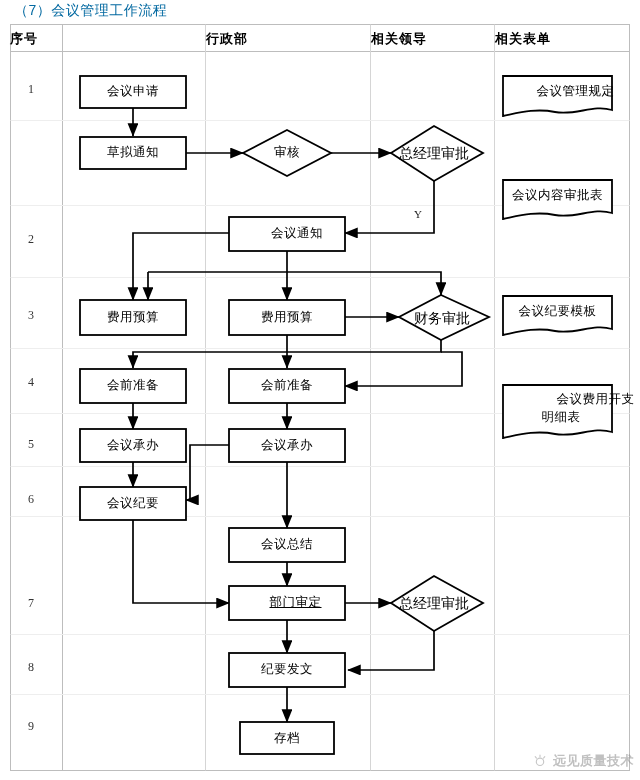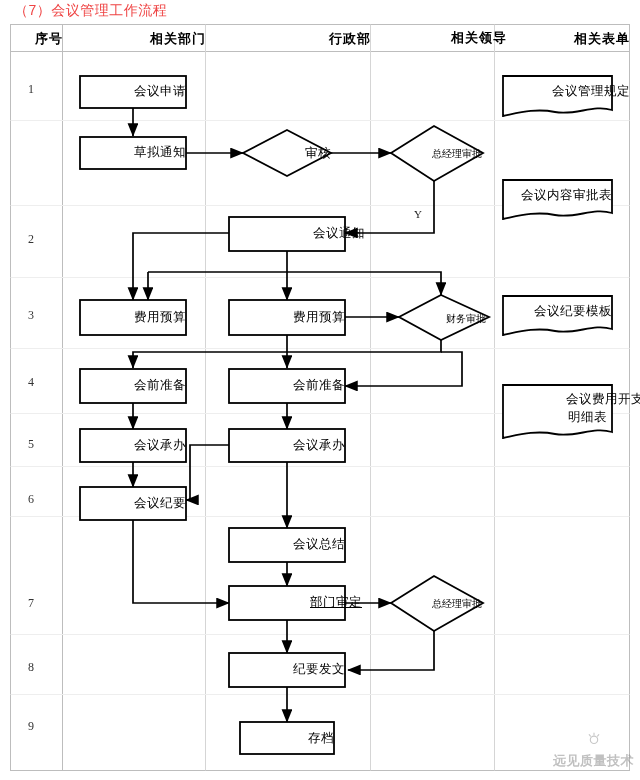--- a/index.html
+++ b/index.html
@@ -14,37 +14,37 @@
     color: #000;
   }
   #root { position: relative; width: 640px; height: 780px; }
 
   
   .title {
     position: absolute;
     left: 14px; top: 2px;
     font-size: 14px;
     letter-spacing: 0.5px;
-    color: #ef4444;
+    color: #0369a1;
     white-space: nowrap;
   }
 
   
   .grid-svg {
     position: absolute; left: 0; top: 0;
     width: 640px; height: 780px;
     pointer-events: none;
   }
 
   .col-head {
     position: absolute;
     font-size: 13px;
     font-weight: bold;
     color: #000;
-    text-align: right;
+    text-align: left;
     top: 30px;
     height: 18px;
     line-height: 18px;
     letter-spacing: 1px;
   }
   .row-num {
     position: absolute;
     width: 62px;
     text-align: center;
     font-size: 12px;
@@ -52,44 +52,43 @@
     font-family: "Liberation Serif", "DejaVu Serif", serif;
   }
 
   
   .flow-svg {
     position: absolute; left: 0; top: 0;
     width: 640px; height: 780px;
   }
   .node-label {
     position: absolute;
-    text-align: right;
+    text-align: center;
     font-size: 12.5px;
     color: #000;
     line-height: 15px;
     pointer-events: none;
     letter-spacing: 0.5px;
   }
-  .node-label.small { font-size: 10px; letter-spacing: 0px;}
+  .node-label.small { font-size: 14px; letter-spacing: 0px;}
   .edge-label {
     position: absolute;
     font-size: 11px;
     font-family: "Liberation Serif", "DejaVu Serif", serif;
     color: #222;
   }
 
   
   .watermark {
     position: absolute;
     right: 6px; bottom: 10px;
     display: flex;
     align-items: center;
     gap: 5px;
     opacity: 0.55;
-    flex-direction: column;
   }
   .watermark .wm-text {
     font-size: 13px;
     color: #8d8d8d;
     letter-spacing: 0.5px;
     font-weight: bold;
   }
   .wm-mark { width: 16px; height: 16px; }
 </style>
 </head>
@@ -115,23 +114,22 @@
     <line x1="10.5" y1="277.5" x2="629.5" y2="277.5" stroke="#eeeeee" stroke-width="1"></line>
     <line x1="10.5" y1="348.5" x2="629.5" y2="348.5" stroke="#eeeeee" stroke-width="1"></line>
     <line x1="10.5" y1="413.5" x2="629.5" y2="413.5" stroke="#eeeeee" stroke-width="1"></line>
     <line x1="10.5" y1="466.5" x2="629.5" y2="466.5" stroke="#eeeeee" stroke-width="1"></line>
     <line x1="10.5" y1="516.5" x2="629.5" y2="516.5" stroke="#eeeeee" stroke-width="1"></line>
     <line x1="10.5" y1="634.5" x2="629.5" y2="634.5" stroke="#eeeeee" stroke-width="1"></line>
     <line x1="10.5" y1="694.5" x2="629.5" y2="694.5" stroke="#eeeeee" stroke-width="1"></line>
   </svg>
 
   <div class="col-head" style="left:10px;  width:53px;">序号</div>
-  <div class="col-head" style="left:63px;  width:143px;">相关部门</div>
   <div class="col-head" style="left:206px; width:165px;">行政部</div>
-  <div class="col-head" style="left:383px; width:124px;font-family:Liberation Mono, monospace;">相关领导</div>
+  <div class="col-head" style="left:371px; width:124px;">相关领导</div>
   <div class="col-head" style="left:495px; width:135px;">相关表单</div>
 
   <div class="row-num" style="left:0px; top:82px;">1</div>
   <div class="row-num" style="left:0px; top:232px;">2</div>
   <div class="row-num" style="left:0px; top:308px;">3</div>
   <div class="row-num" style="left:0px; top:375px;">4</div>
   <div class="row-num" style="left:0px; top:437px;">5</div>
   <div class="row-num" style="left:0px; top:492px;">6</div>
   <div class="row-num" style="left:0px; top:596px;">7</div>
   <div class="row-num" style="left:0px; top:660px;">8</div>
@@ -215,21 +213,21 @@
     <polygon points="434,576 483,603 434,631 391,603" fill="#fff" stroke="#000" stroke-width="1.8"></polygon>
 
     <path d="M503,76 L612,76 L612,110 C593,104 576,116 555,112 C535,108 518,113 503,116 Z" fill="#fff" stroke="#000" stroke-width="1.8"></path>
     <path d="M503,180 L612,180 L612,213 C593,207 576,219 555,215 C535,211 518,216 503,219 Z" fill="#fff" stroke="#000" stroke-width="1.8"></path>
     <path d="M503,296 L612,296 L612,329 C593,323 576,335 555,331 C535,327 518,332 503,335 Z" fill="#fff" stroke="#000" stroke-width="1.8"></path>
     <path d="M503,385 L612,385 L612,432 C593,426 576,438 555,434 C535,430 518,435 503,438 Z" fill="#fff" stroke="#000" stroke-width="1.8"></path>
   </svg>
 
   <div class="node-label" style="left:80px;  top:84px;  width:106px;">会议申请</div>
   <div class="node-label" style="left:80px;  top:145px; width:106px;">草拟通知</div>
-  <div class="node-label" style="left:243px; top:146px; width:88px;">审核</div>
+  <div class="node-label" style="left:243px; top:146px; width:88px;font-family:Liberation Mono, monospace;">审核</div>
   <div class="node-label small" style="left:386px; top:146px; width:96px;">总经理审批</div>
   <div class="node-label" style="left:229px; top:226px; width:136px;">会议通知</div>
   <div class="node-label" style="left:80px;  top:310px; width:106px;">费用预算</div>
   <div class="node-label" style="left:229px; top:310px; width:116px;">费用预算</div>
   <div class="node-label small" style="left:398px; top:311px; width:88px;">财务审批</div>
   <div class="node-label" style="left:80px;  top:378px; width:106px;">会前准备</div>
   <div class="node-label" style="left:229px; top:378px; width:116px;">会前准备</div>
   <div class="node-label" style="left:80px;  top:438px; width:106px;">会议承办</div>
   <div class="node-label" style="left:229px; top:438px; width:116px;">会议承办</div>
   <div class="node-label" style="left:80px;  top:496px; width:106px;">会议纪要</div>

